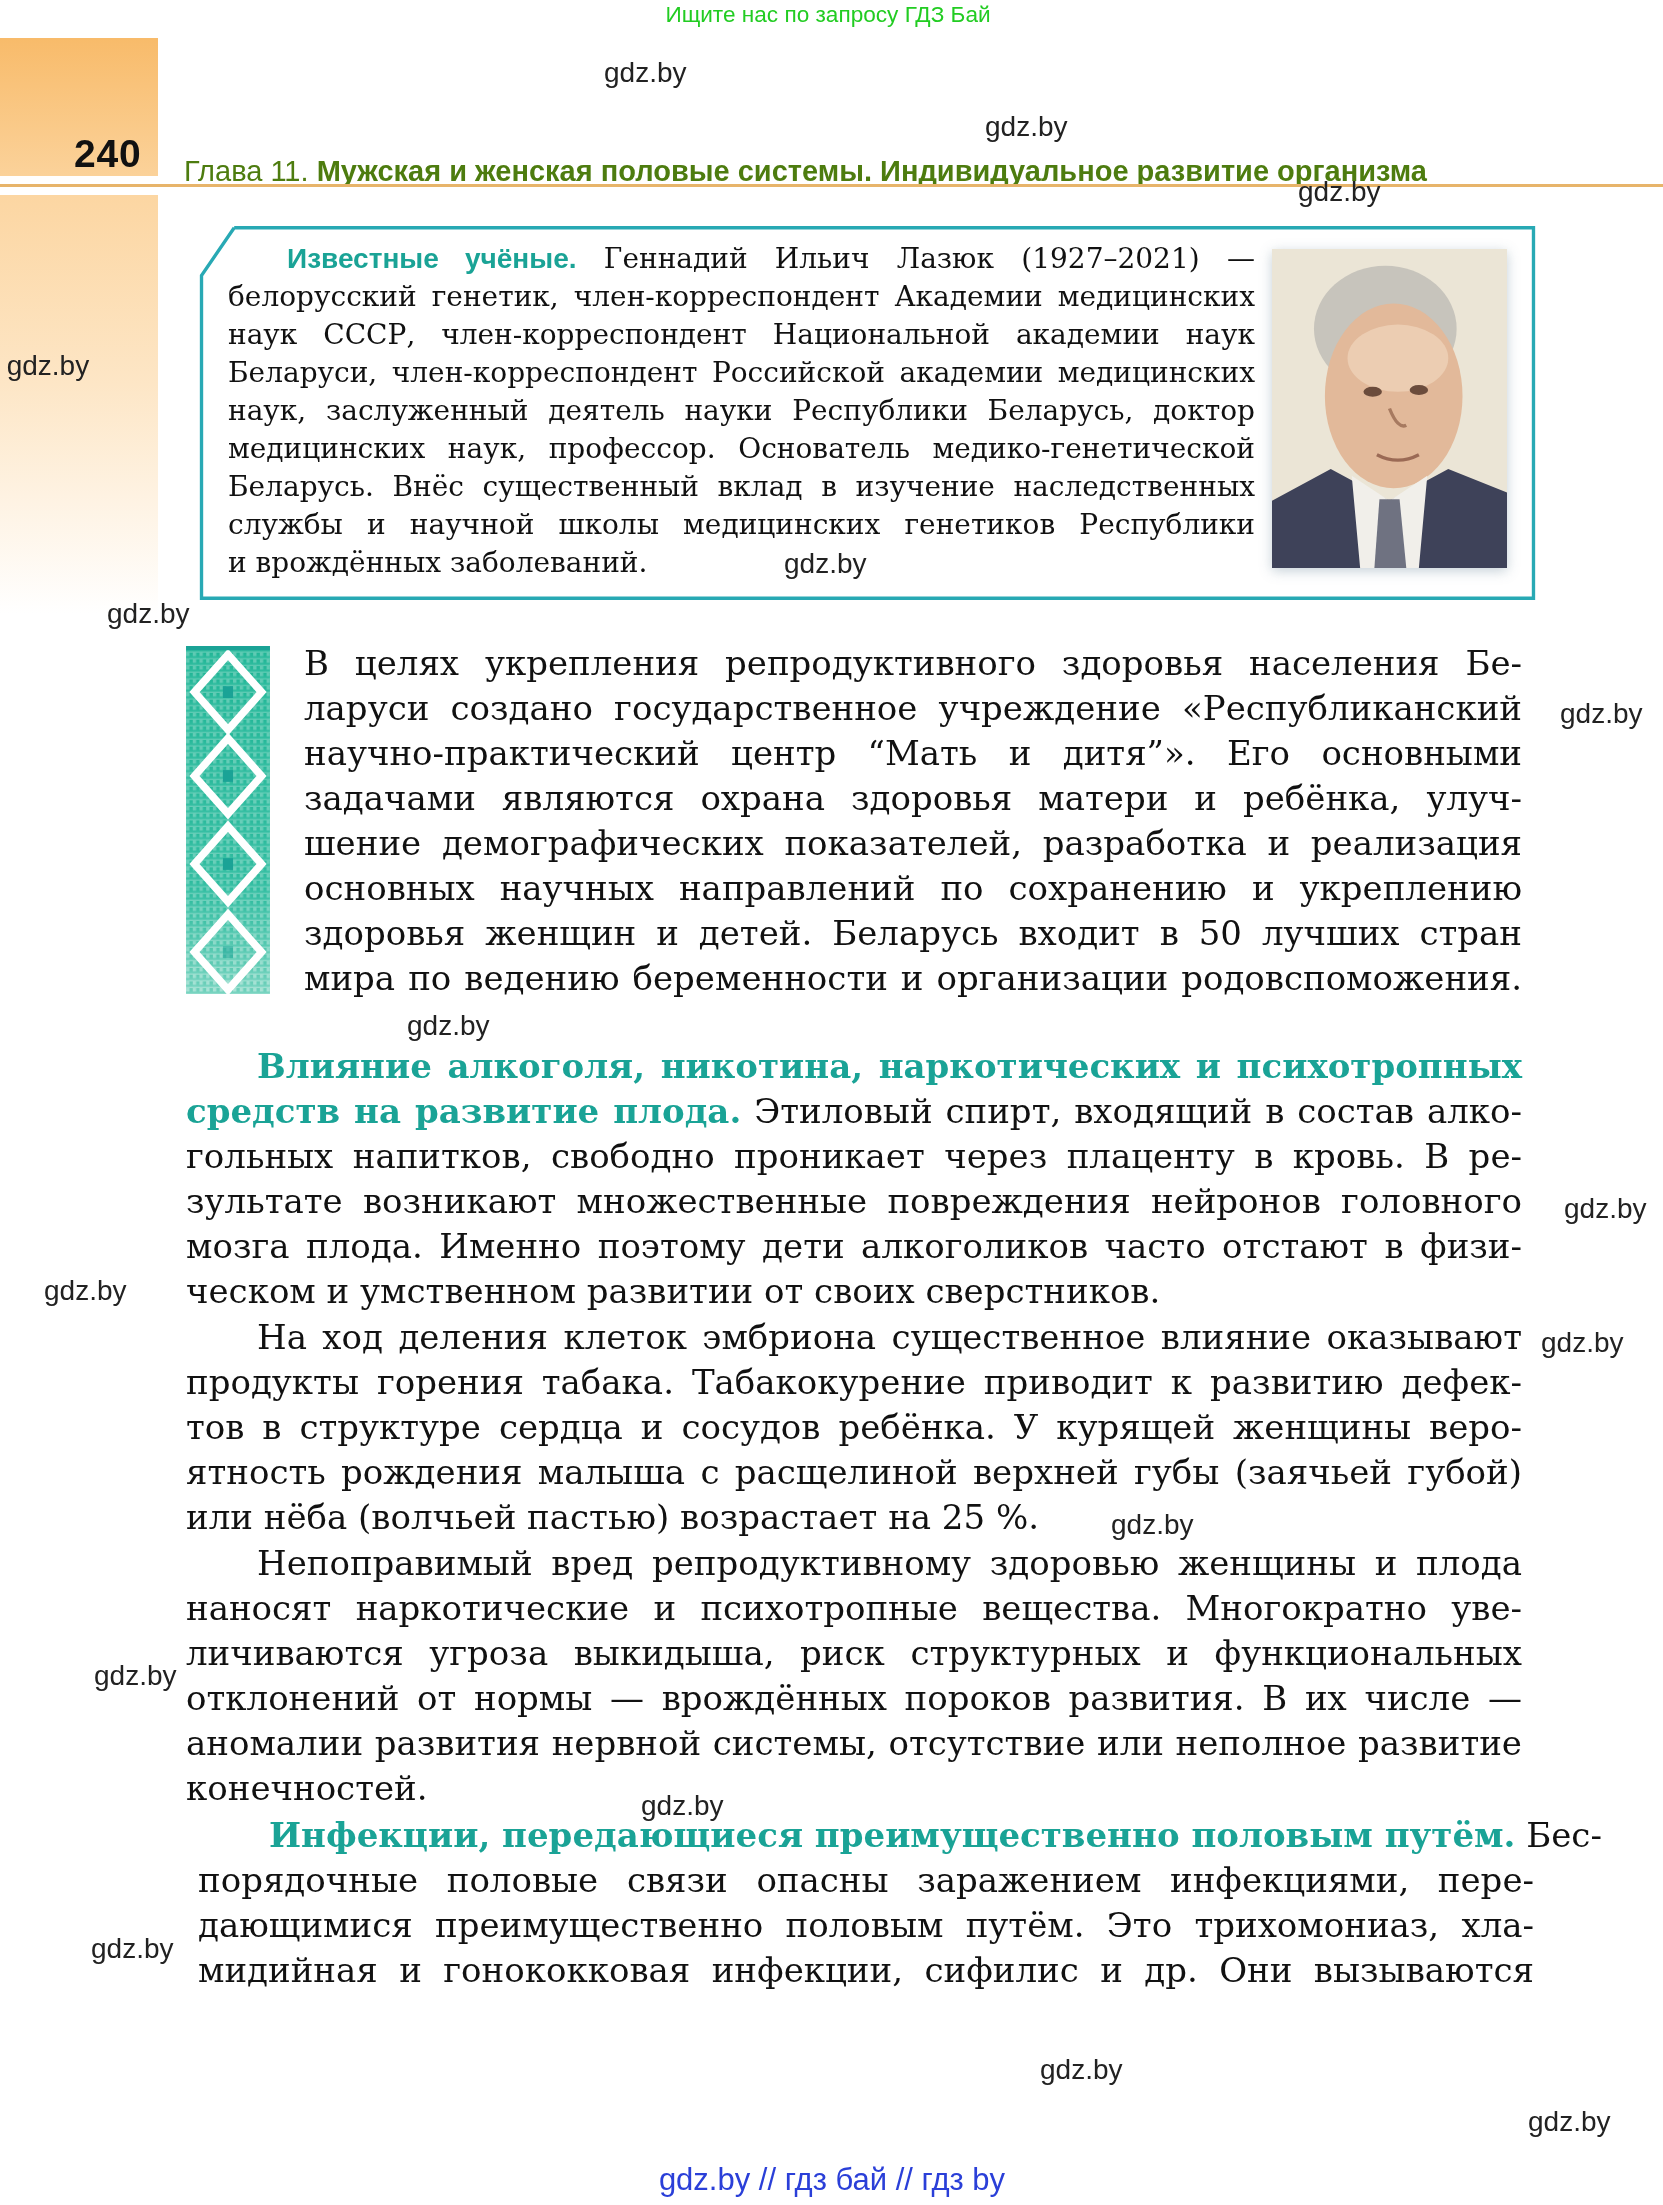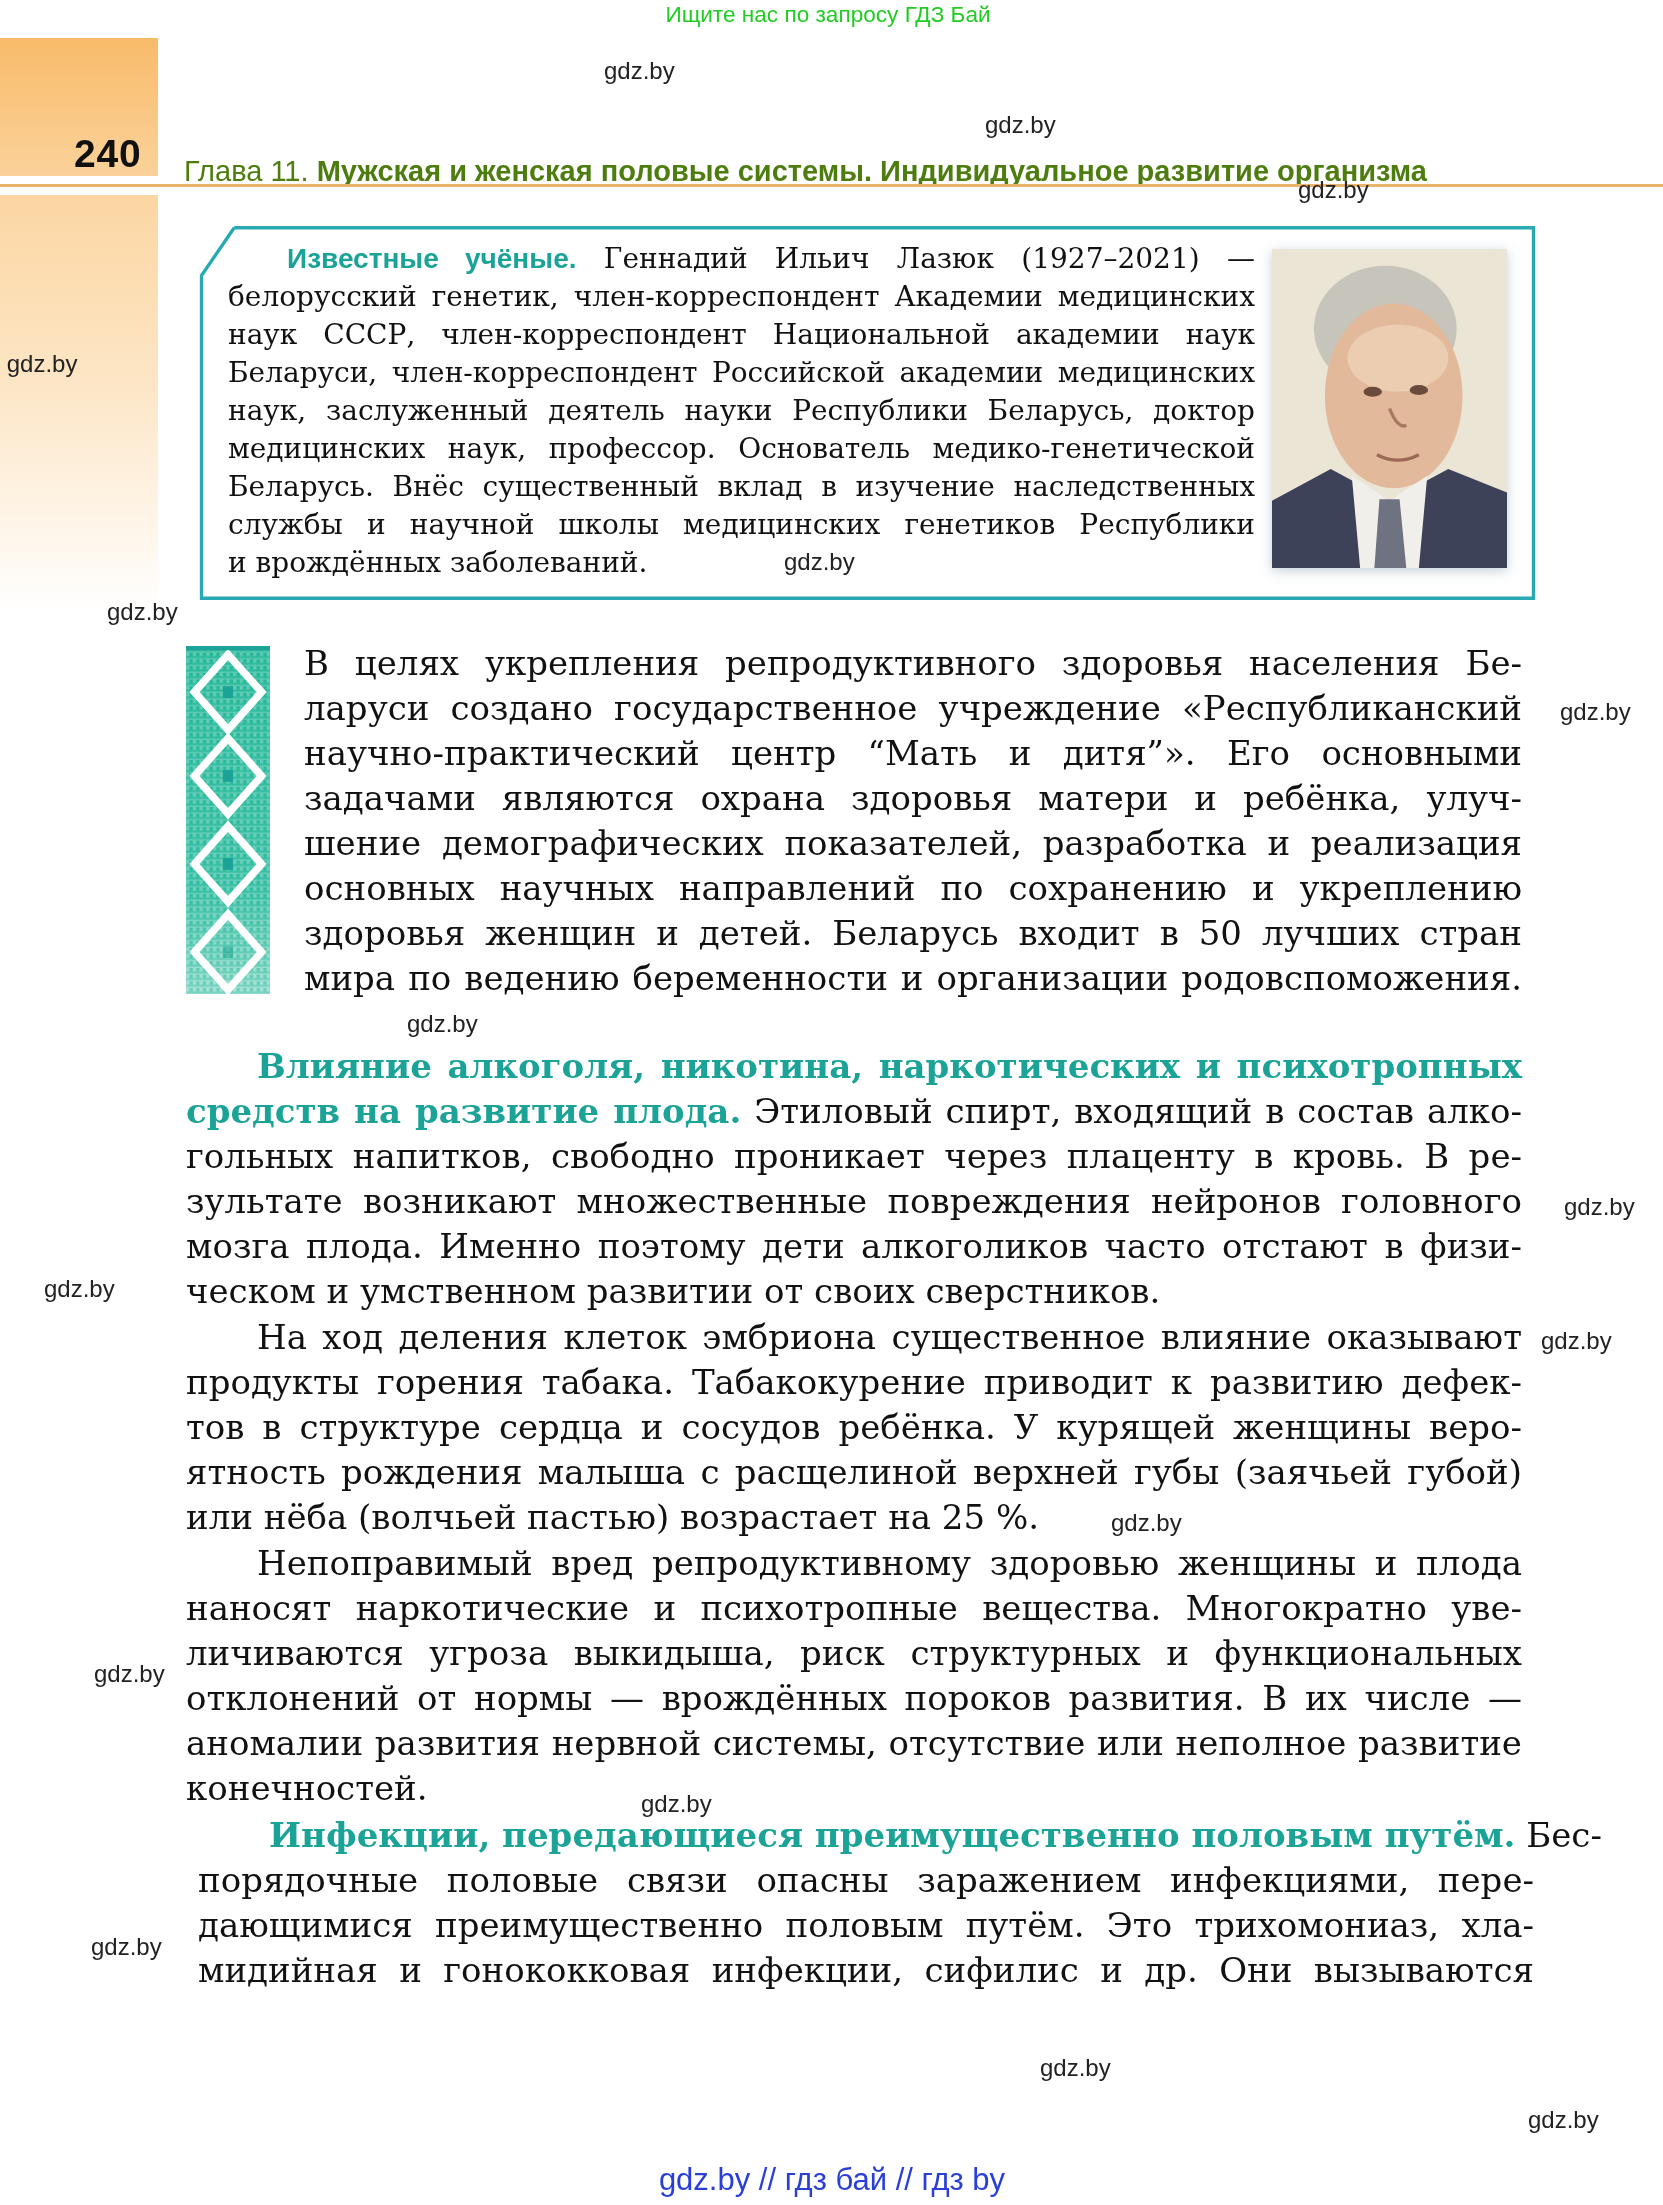--- a/index.html
+++ b/index.html
@@ -35,21 +35,21 @@
   .para .ln.last { text-align-last: left; }
   .para .ln.indent { padding-left: 71px; }
   .hl { color: #1aa396; font-weight: bold; }
 
   .p1 { left: 304px; top: 641px; width: 1218px; }
   .p2 { left: 186px; top: 1044px; width: 1336px; }
   .p3 { left: 186px; top: 1315px; width: 1336px; }
   .p4 { left: 186px; top: 1541px; width: 1336px; }
   .p5 { left: 198px; top: 1813px; width: 1336px; }
 
-  .wm { font-family: "Liberation Sans", "DejaVu Sans", sans-serif; font-size: 24px; color: #222; white-space: nowrap; }
+  .wm { font-family: "Liberation Sans", "DejaVu Sans", sans-serif; font-size: 28px; color: #222; white-space: nowrap; }
   .footer { left: 0; top: 2162px; width: 1664px; text-align: center; font-size: 31px; color: #2a3fd8; }
 </style>
 </head>
 <body>
 
 <div class="abs sans top-banner">Ищите нас по запросу ГДЗ Бай</div>
 
 <div class="abs orange-head"></div>
 <div class="abs orange-side"></div>
 <div class="abs sans page-num">240</div>

